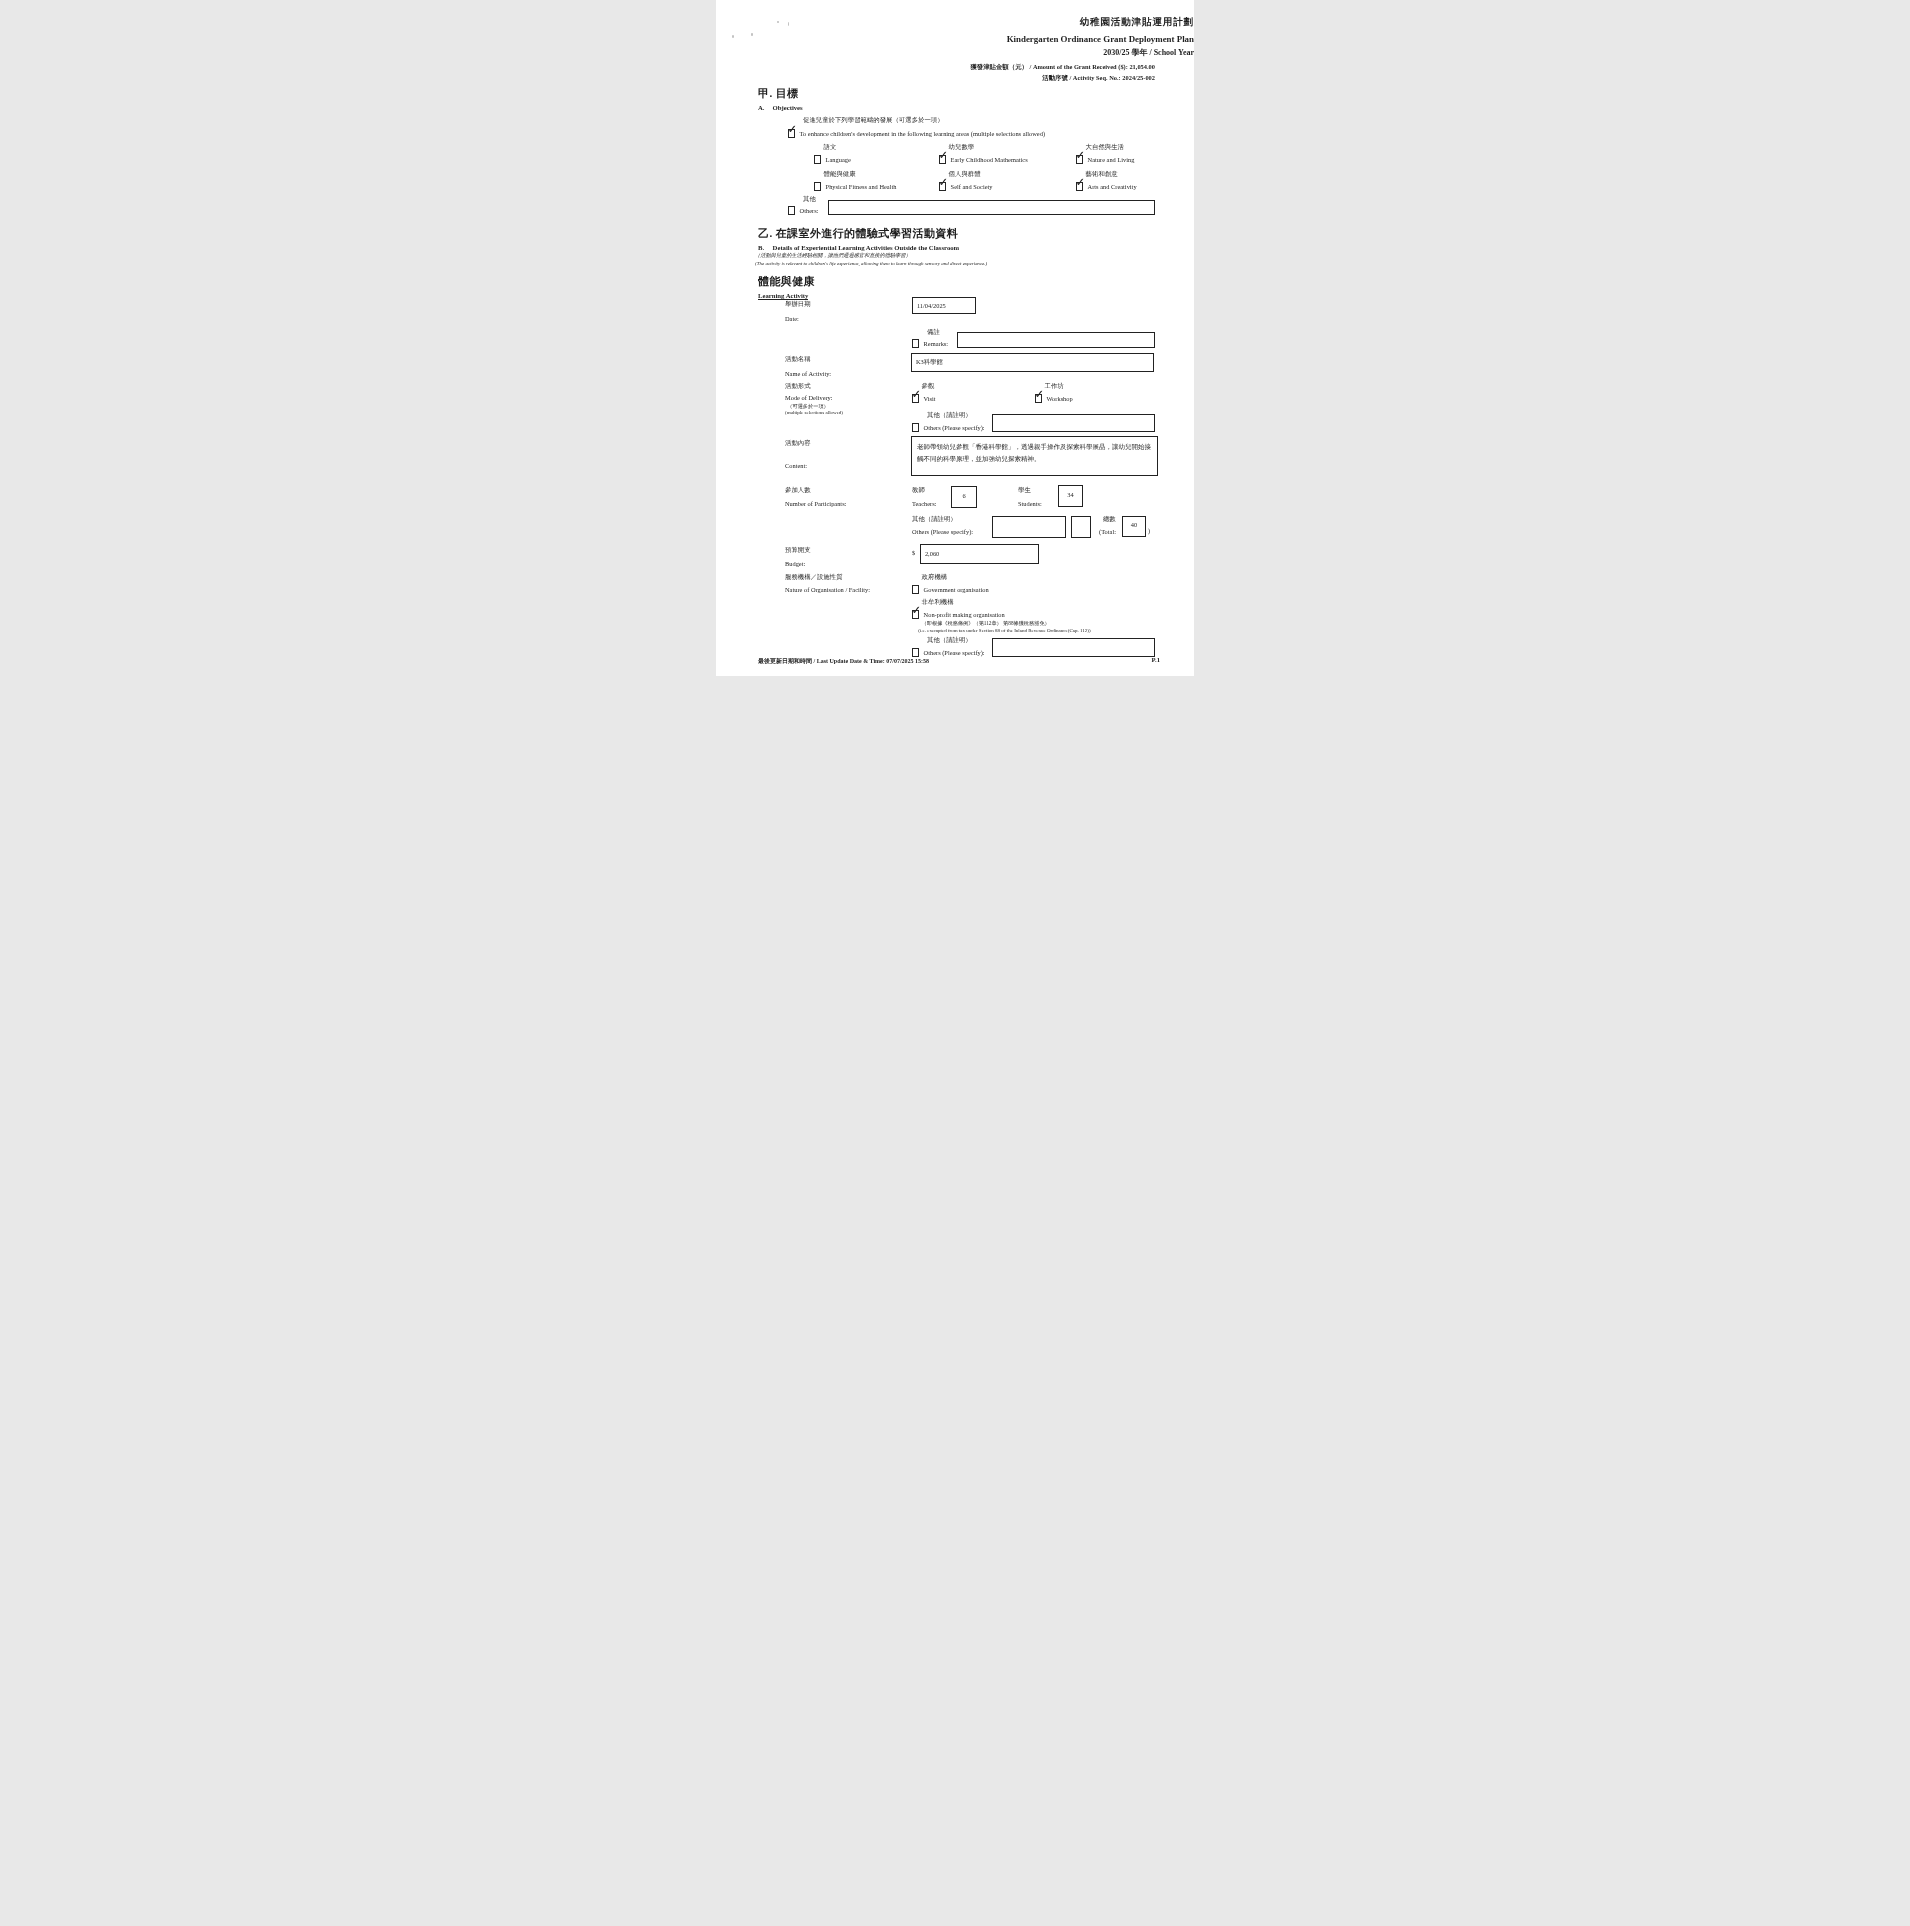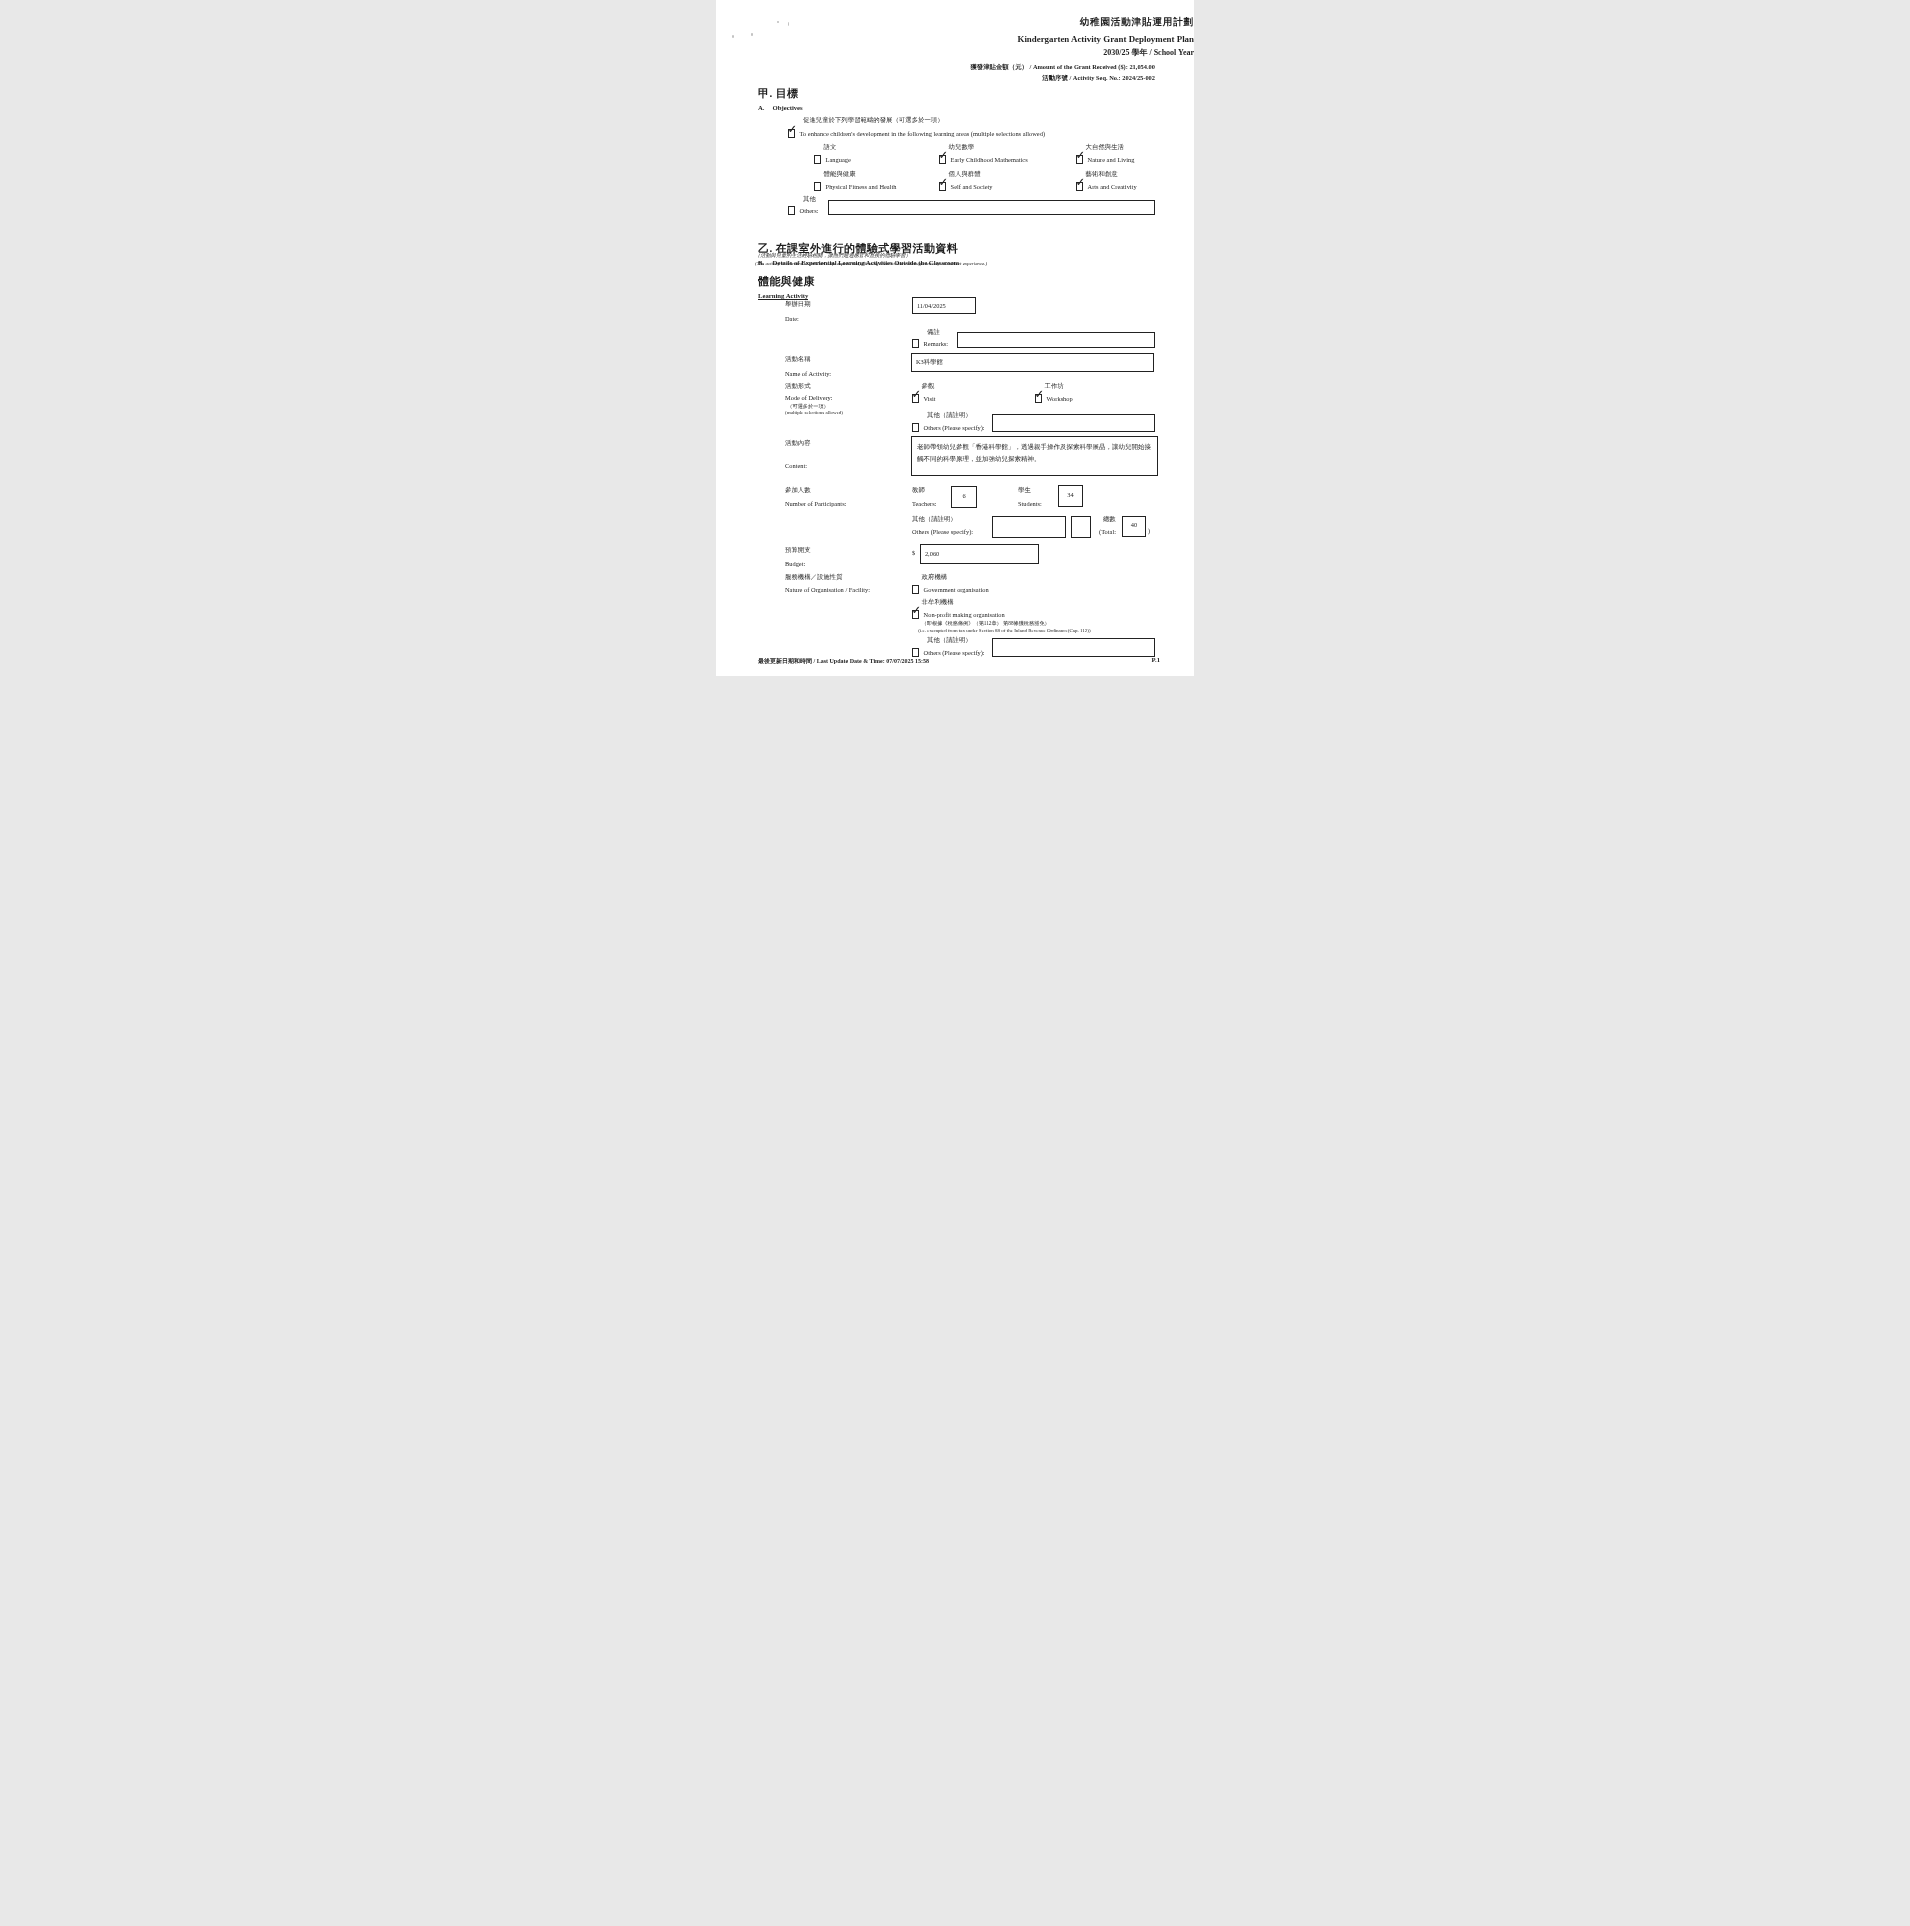--- a/index.html
+++ b/index.html
@@ -68,21 +68,21 @@
 
 <div class="page">
 
   <span class="speck" style="left:16px;top:35px;width:2.3px;height:3.1px;"></span>
   <span class="speck" style="left:35px;top:33px;width:1.5px;height:2.7px;"></span>
   <span class="speck" style="left:61px;top:21px;width:1.5px;height:1.9px;"></span>
   <span class="speck" style="left:72px;top:22px;width:0.8px;height:3.5px;"></span>
 
   <div class="abs center" style="left:0;top:16px;width:100%;text-align:right;">
     <div class="title-cjk">幼稚園活動津貼運用計劃</div>
-    <div class="title-en">Kindergarten Activity Grant Deployment Plan</div>
+    <div class="title-en">Kindergarten Ordinance Grant Deployment Plan</div>
     <div class="title-year">2030/25 學年 / School Year</div>
   </div>
 
   <div class="abs right grant-block" style="right:39px;top:62px;">
     <div>獲發津貼金額（元） / Amount of the Grant Received ($): 21,054.00</div>
     <div>活動序號 / Activity Seq. No.: 2024/25-002</div>
   </div>
 
   <div class="abs" style="left:42px;top:86px;">
     <div class="sec-head-cjk">甲. 目標</div>
@@ -145,21 +145,21 @@
 
   <div class="abs" style="left:72px;top:195px;width:367px;">
     <div class="t16" style="margin-left:15px;">其他</div>
     <div class="line" style="margin-top:2.3px;">
       <span class="cb"></span>
       <span class="t16" style="margin-right:5.4px;">Others:</span>
       <span class="fbox" style="flex:1;height:14.6px;margin-top:-6.2px;"><span class="val"></span></span>
     </div>
   </div>
 
-  <div class="abs" style="left:42px;top:226px;margin-top:15px;">
+  <div class="abs" style="left:42px;top:226px;">
     <div class="sec-head-cjk">乙. 在課室外進行的體驗式學習活動資料</div>
     <div class="sec-head-en">
       <span class="sec-letter">B.</span>
       <span>Details of Experiential Learning Activities Outside the Classroom</span>
     </div>
   </div>
 
   <div class="abs italic" style="left:39px;top:251px;line-height:1.7;">
     <div class="t13">（活動與兒童的生活經驗相關，讓他們通過感官和直接的體驗學習）</div>
     <div class="t12">(The activity is relevant to children's life experience, allowing them to learn through sensory and direct experience.)</div>

